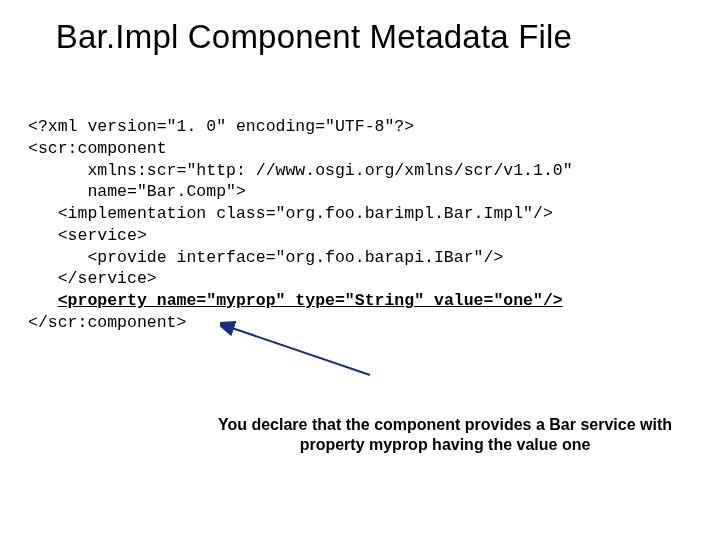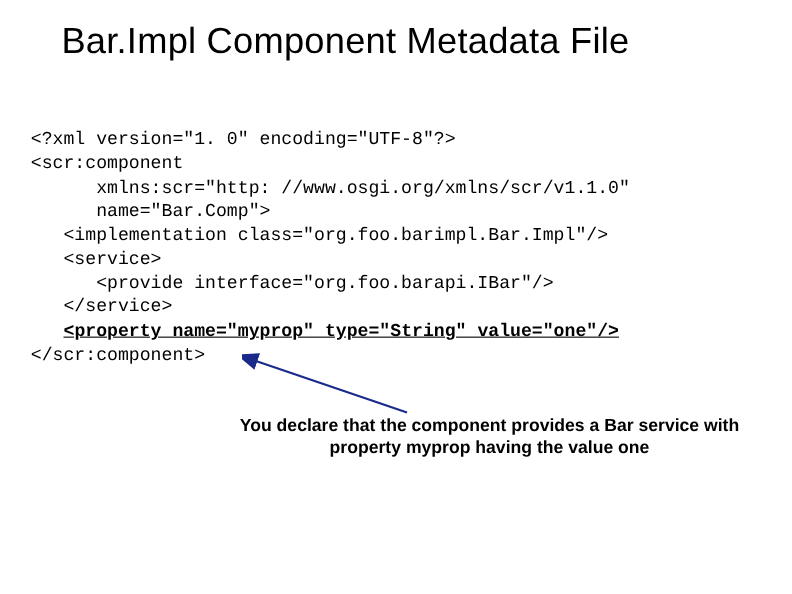--- a/index.html
+++ b/index.html
@@ -43,20 +43,21 @@
   .bold {
     font-weight: bold;
   }
   .note {
     position: absolute;
     left: 210px;
     width: 470px;
     text-align: center;
     font-size: 16px;
     line-height: 1.25;
+    margin-top: 37px;
   }
   .note1 { top: 378px; font-weight: bold; }
   .note2 { top: 432px; font-weight: bold; }
   .arrow-wrap {
     position: absolute;
     top: 320px;
     left: 220px;
     width: 180px;
     height: 60px;
     pointer-events: none;

